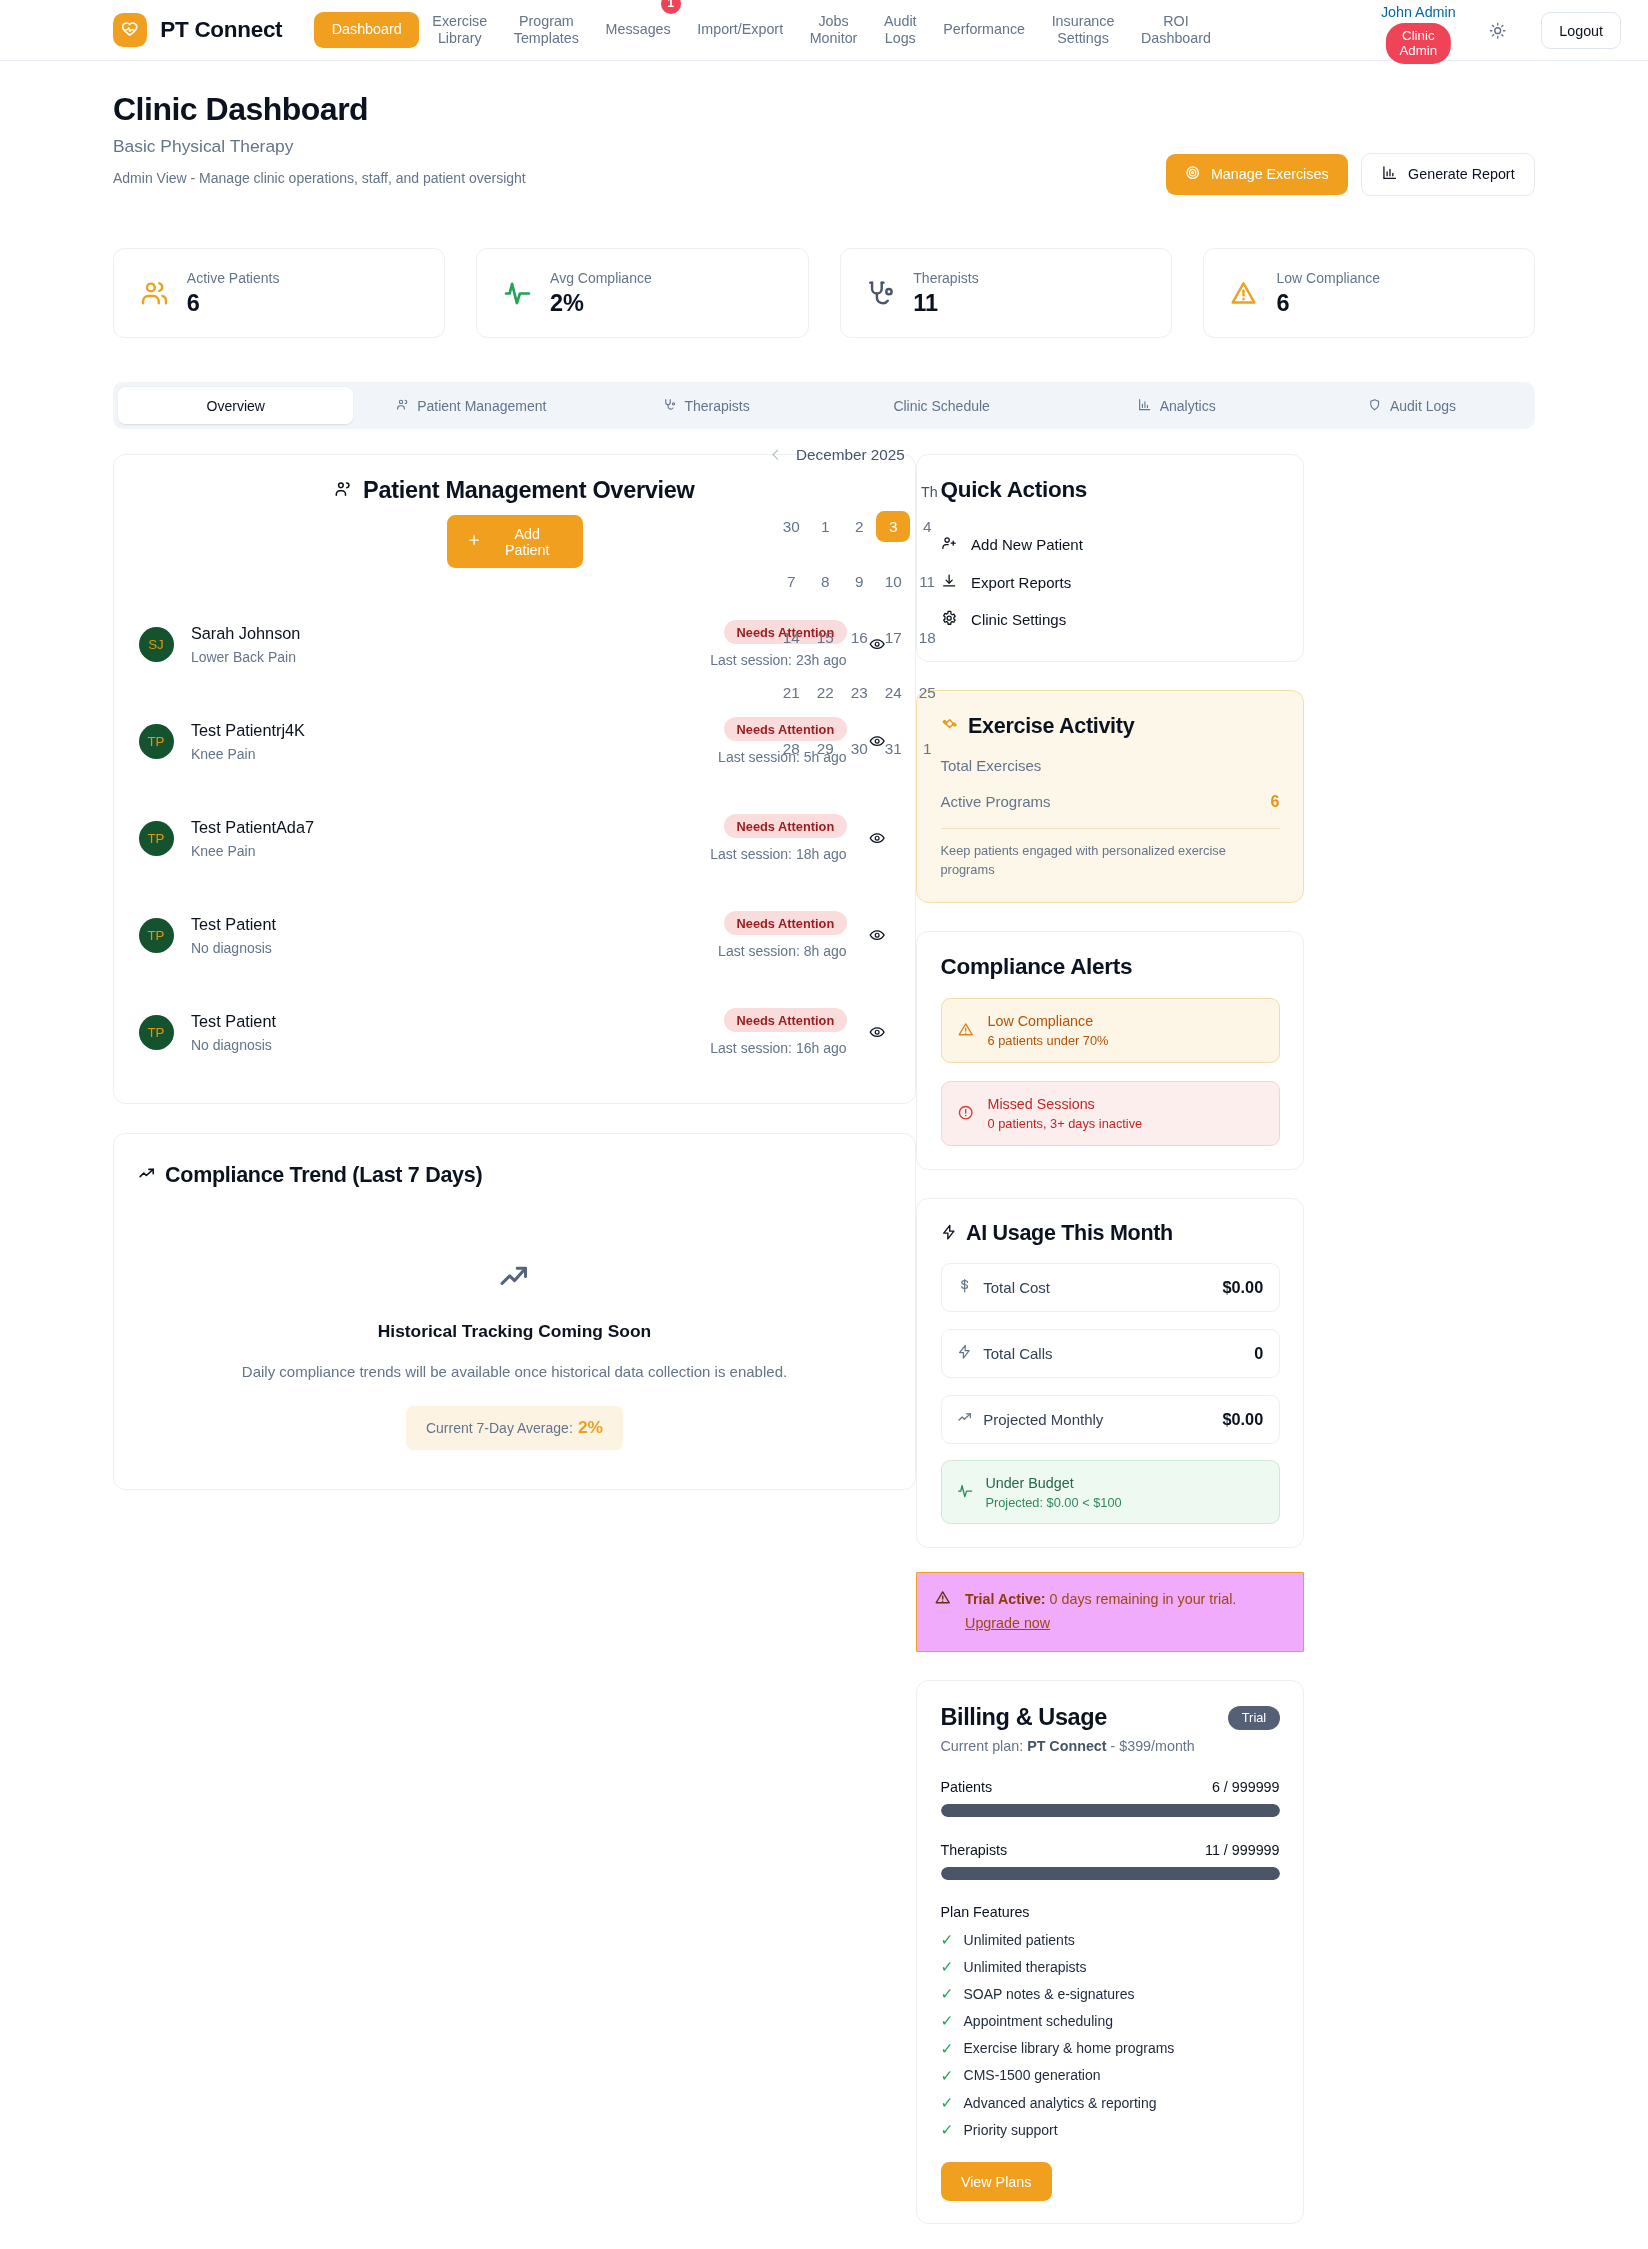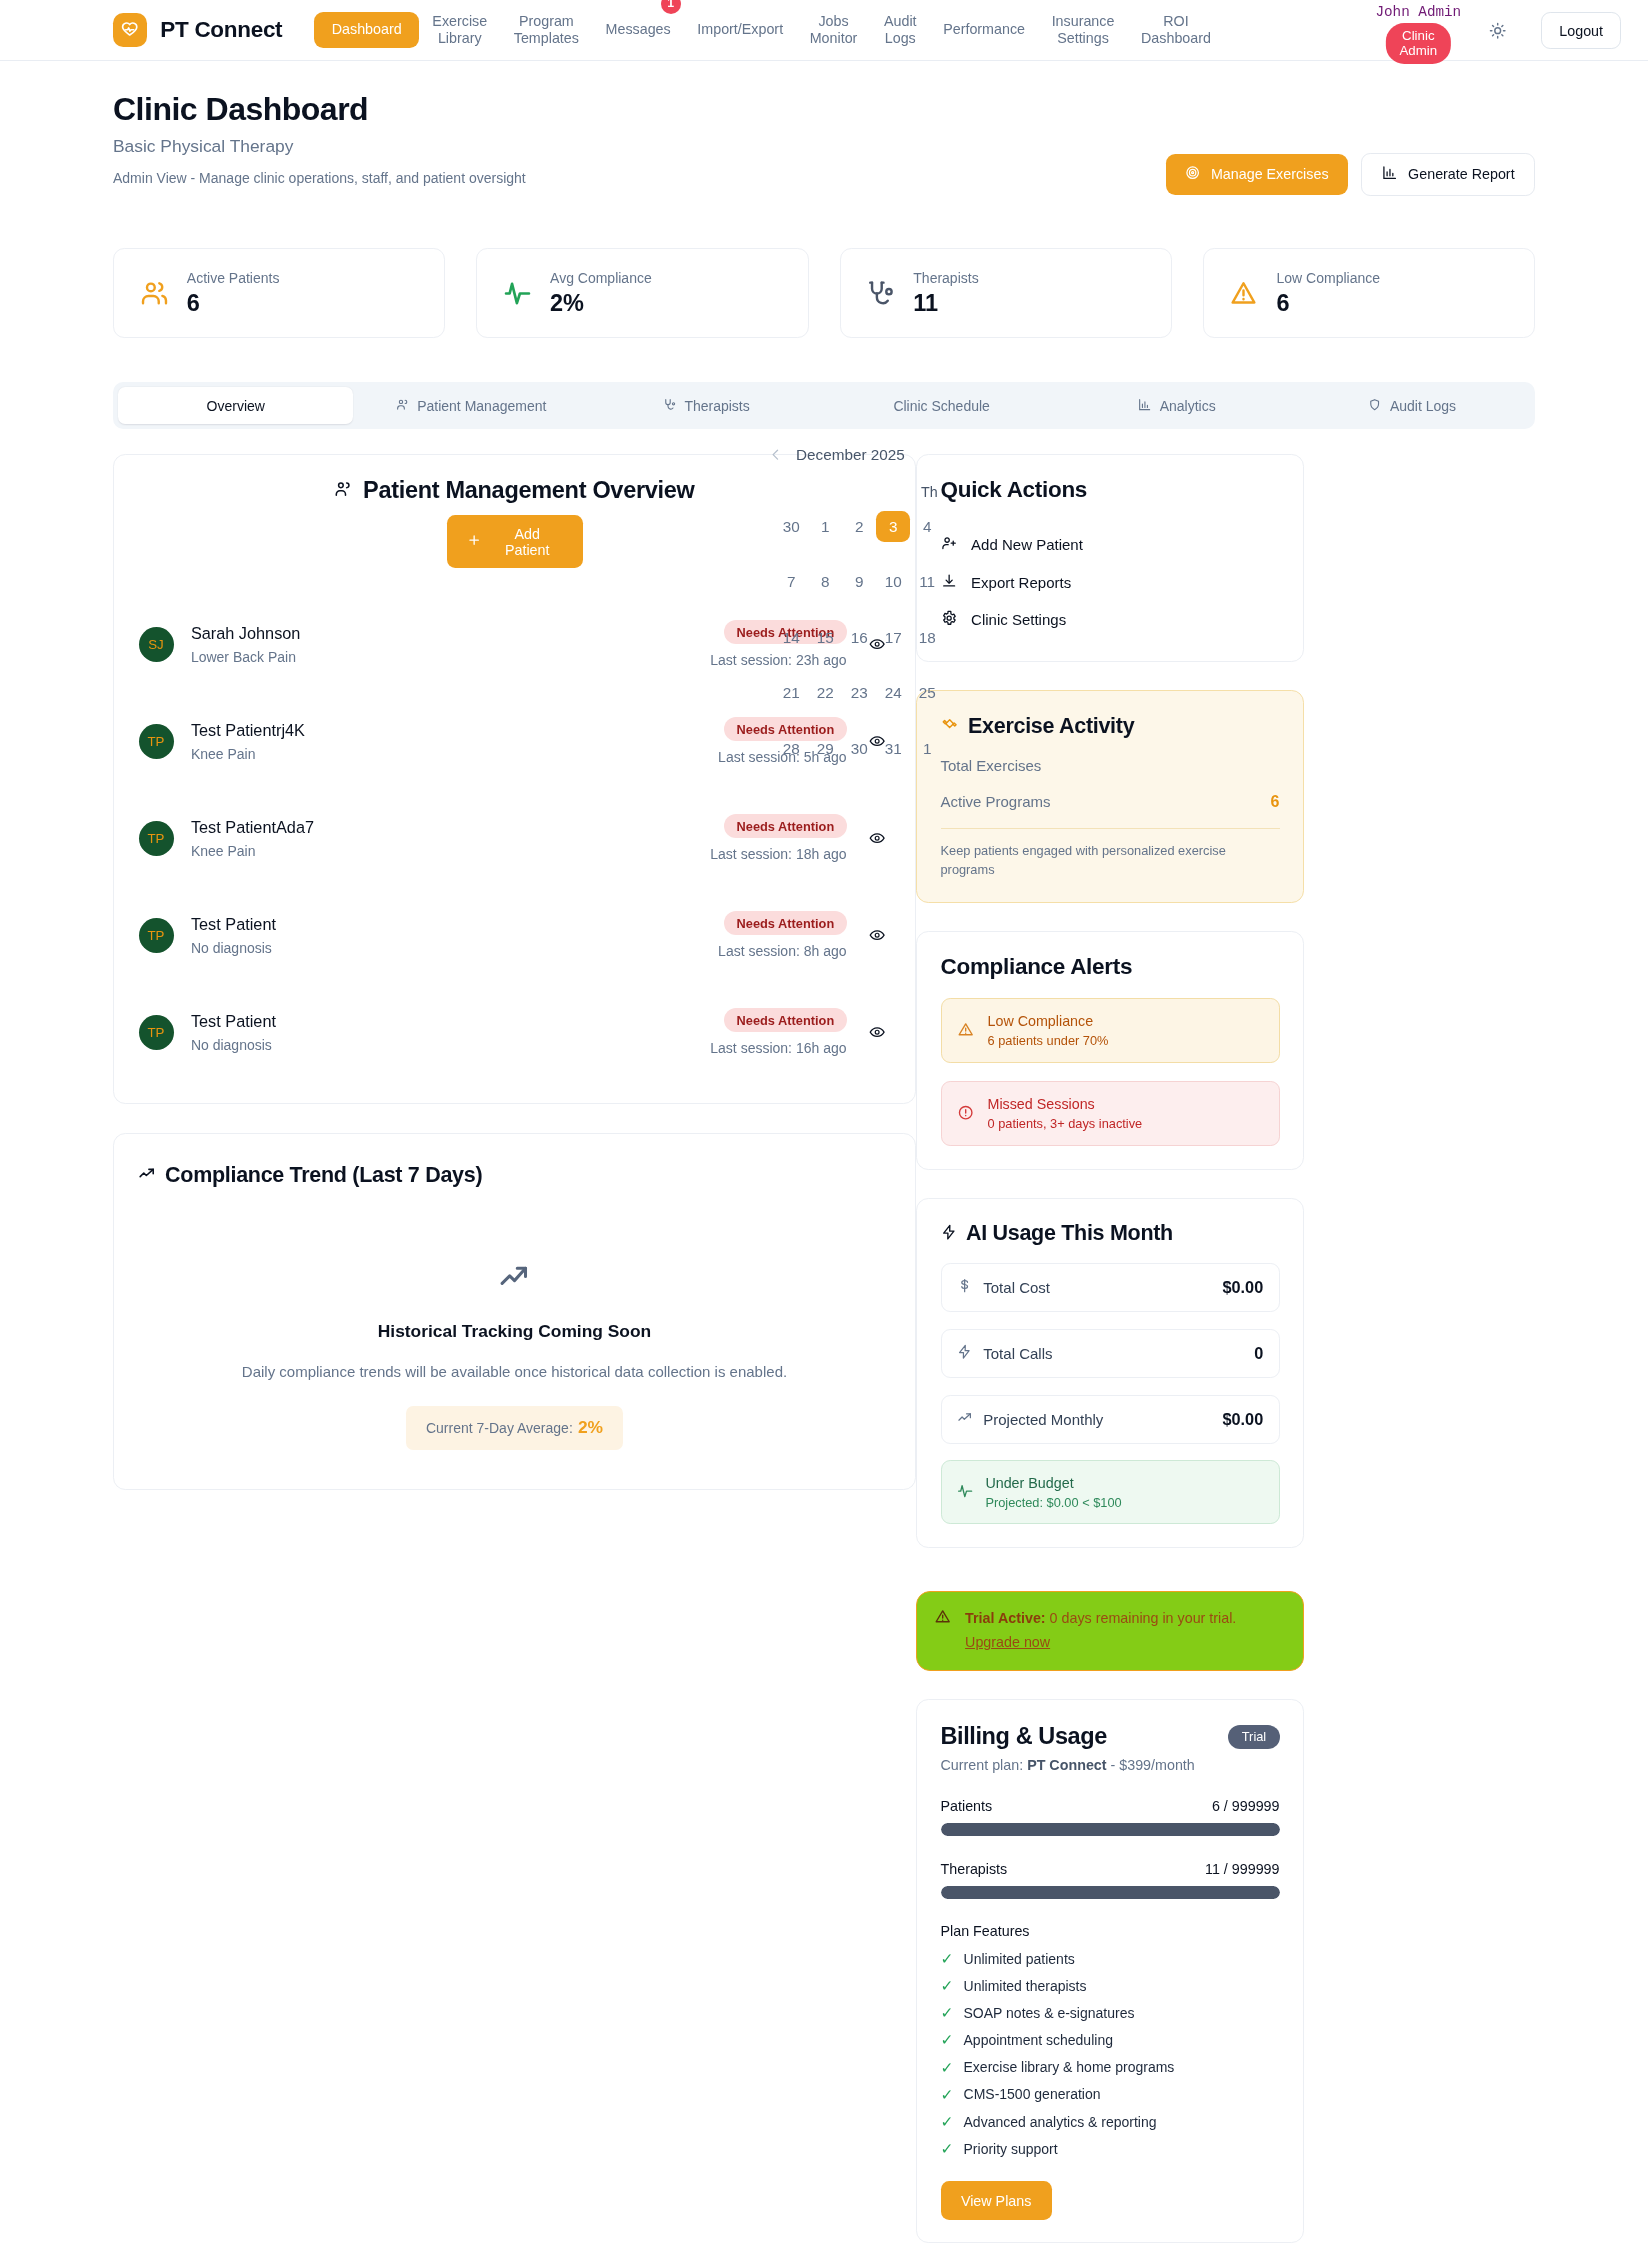--- a/index.html
+++ b/index.html
@@ -46,21 +46,21 @@
     display: flex; align-items: center; justify-content: center;
   }
 
   .nav-right {
     position: absolute; right: 26.6px; top: 0; height: 61px;
     display: flex; align-items: center; gap: 13.3px;
   }
   .user-block { position: relative; width: 102px; height: 61px; }
   .user-name {
     position: absolute; top: 4.1px; left: 50%; transform: translateX(-50%);
-    font-size: 14.3px; color: #701a75; white-space: nowrap; font-family: Liberation Mono, monospace;
+    font-size: 14.3px; color: #0369a1; white-space: nowrap;
   }
   .role-pill {
     position: absolute; top: 22.5px; left: 50%; transform: translateX(-50%);
     background: #ef4458; color: #fff; font-weight: 400; font-size: 13.3px;
     border-radius: 18.4px; padding: 5.1px 13.3px; text-align: center; line-height: 1.18;
     white-space: pre-line;
   }
   .theme-btn {
     width: 30px; height: 30px; display: flex; align-items: center; justify-content: center;
     cursor: pointer;
@@ -254,21 +254,21 @@
   .ai-ok {
     display: flex; align-items: center; gap: 12.3px;
     background: #eef9f1; border: 1px solid #cde9d6; border-radius: 9.2px;
     padding: 13.3px 15.3px; margin-top: 16.3px;
   }
   .ai-ok-h { font-size: 14.3px; color: #22694a; }
   .ai-ok-s { font-size: 12.8px; color: #2f8a5b; margin-top: 4.1px; }
 
   
   .trial-banner {
-    margin-top: 43px; background: #84cc16; border: 1px solid #f0a01e; border-radius: 14px;
+    margin-top: 24px; background: #f0abfc; border: 1px solid #f0a01e; border-radius: 1px;
     padding: 16.3px 17.4px; display: flex; gap: 13.3px; align-items: flex-start;
   }
   .trial-text { font-size: 14.3px; color: #9a4a12; line-height: 1.5; }
   .trial-text b { color: #8a3d0c; }
   .trial-link { display: inline-block; margin-top: 3.1px; color: #9a4a12; text-decoration: underline; cursor: pointer; }
 
   
   .bill-card { margin-top: 28px; position: relative; }
   .bill-title { font-size: 23.5px; font-weight: 700; letter-spacing: -0.4px; color: #0b1220; }
   .bill-plan { font-size: 14.3px; color: #64748b; margin-top: 7.2px; }

